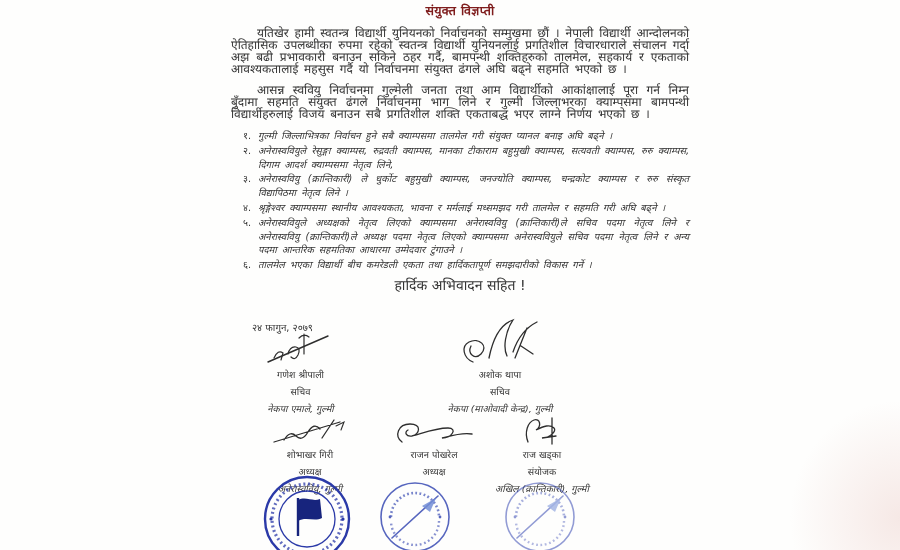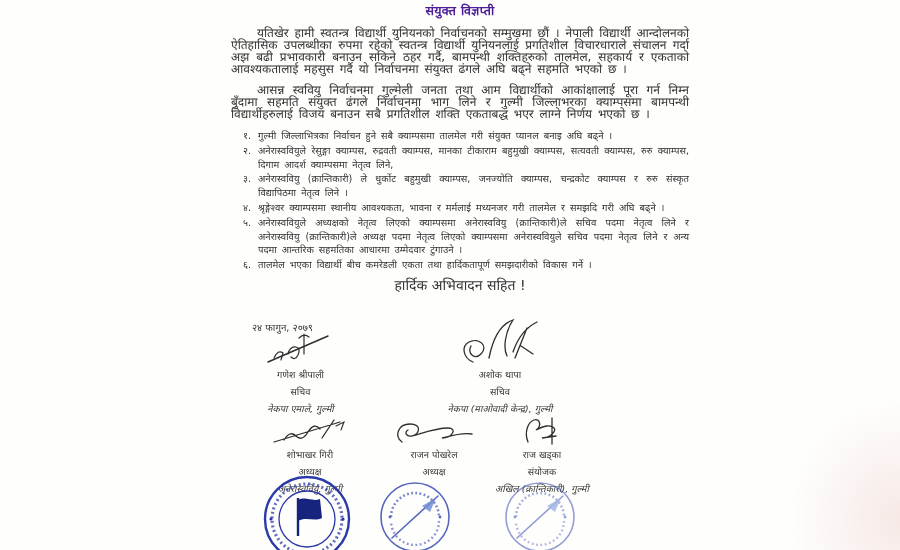--- a/index.html
+++ b/index.html
@@ -1,26 +1,26 @@
 <!DOCTYPE html>
 <html><head>
 <meta charset="utf-8">
 <style>
   html,body{margin:0;padding:0;}
   body{width:900px;height:550px;background:#ffffff;font-family:"DejaVu Sans",sans-serif;}
   #canvas{position:relative;width:900px;height:550px;overflow:hidden;background:#fefefd;}
   #canvas::after{content:"";position:absolute;right:0;bottom:0;width:120px;height:160px;
     background:radial-gradient(ellipse at 100% 80%, rgba(224,176,168,0.28), rgba(255,255,255,0) 65%);pointer-events:none;}
   .doc{position:absolute;left:231px;top:2px;width:458px;color:#343434;}
-  .title{text-align:center;font-weight:bold;font-size:12.5px;letter-spacing:.3px;margin:0 0 8px 0;color:#4c1d95;}
+  .title{text-align:center;font-weight:bold;font-size:12.5px;letter-spacing:.3px;margin:0 0 8px 0;color:#7f1d1d;}
   .para{font-size:12px;line-height:12px;text-align:justify;margin:0 0 9px 0;text-indent:26px;word-spacing:2px;}
   .list{margin:2px 0 0 0;}
   .li{display:flex;font-size:9.6px;line-height:13.8px;margin:0 0 1px 0;}
   .li .num{flex:0 0 15px;text-align:left;padding-left:12px;box-sizing:content-box;}
-  .li .txt{flex:1;text-align:justify;word-spacing:2px;}
+  .li .txt{flex:1;text-align:justify;word-spacing:2px;font-style:italic;}
   .closing{text-align:center;font-size:14px;margin-top:3px;color:#343434;}
   .dateline{position:absolute;left:252px;top:321px;font-size:9.8px;color:#333;}
   .sigcol{position:absolute;text-align:center;font-size:9.4px;color:#343434;}
   .sigcol .name{margin-top:2px;}
   .sigcol .role{margin-top:4px;text-align:center;}
   .sigcol .org{margin-top:4px;white-space:nowrap;font-style:italic;}
   .scribble{display:block;margin:0 auto;}
   .stamp{position:absolute;}
   .s-light{opacity:.85;}
   .s-faded{opacity:.55;}
@@ -43,21 +43,21 @@
       <div class="li">
         <span class="num">२.</span>
         <span class="txt">अनेरास्ववियुले रेसुङ्गा क्याम्पस, रुद्रवती क्याम्पस, मानका टीकाराम बहुमुखी क्याम्पस, सत्यवती क्याम्पस, रुरु क्याम्पस, दिगाम आदर्श क्याम्पसमा नेतृत्व लिने,</span>
       </div>
       <div class="li">
         <span class="num">३.</span>
         <span class="txt">अनेरास्ववियु (क्रान्तिकारी) ले धुर्कोट बहुमुखी क्याम्पस, जनज्योति क्याम्पस, चन्द्रकोट क्याम्पस र रुरु संस्कृत विद्यापिठमा नेतृत्व लिने ।</span>
       </div>
       <div class="li">
         <span class="num">४.</span>
-        <span class="txt">श्रृङ्गेश्वर क्याम्पसमा स्थानीय आवश्यकता, भावना र मर्मलाई मध्यनजर गरी तालमेल र समझदि गरी अघि बढ्ने ।</span>
+        <span class="txt">श्रृङ्गेश्वर क्याम्पसमा स्थानीय आवश्यकता, भावना र मर्मलाई मध्समझद गरी तालमेल र सहमति गरी अघि बढ्ने ।</span>
       </div>
       <div class="li">
         <span class="num">५.</span>
         <span class="txt">अनेरास्ववियुले अध्यक्षको नेतृत्व लिएको क्याम्पसमा अनेरास्ववियु (क्रान्तिकारी)ले सचिव पदमा नेतृत्व लिने र अनेरास्ववियु (क्रान्तिकारी)ले अध्यक्ष पदमा नेतृत्व लिएको क्याम्पसमा अनेरास्ववियुले सचिव पदमा नेतृत्व लिने र अन्य पदमा आन्तरिक सहमतिका आधारमा उम्मेदवार टुंगाउने ।</span>
       </div>
       <div class="li">
         <span class="num">६.</span>
         <span class="txt">तालमेल भएका विद्यार्थी बीच कमरेडली एकता तथा हार्दिकतापूर्ण समझदारीको विकास गर्ने ।</span>
       </div>
     </div>

